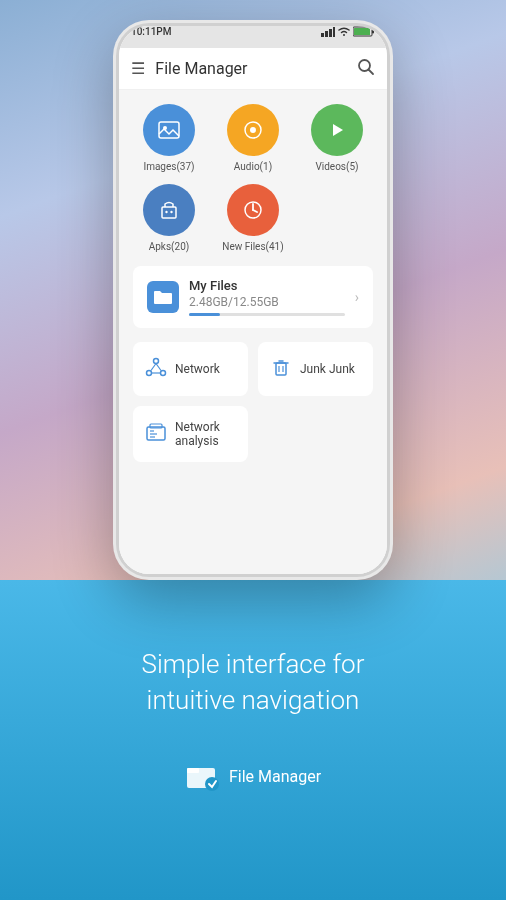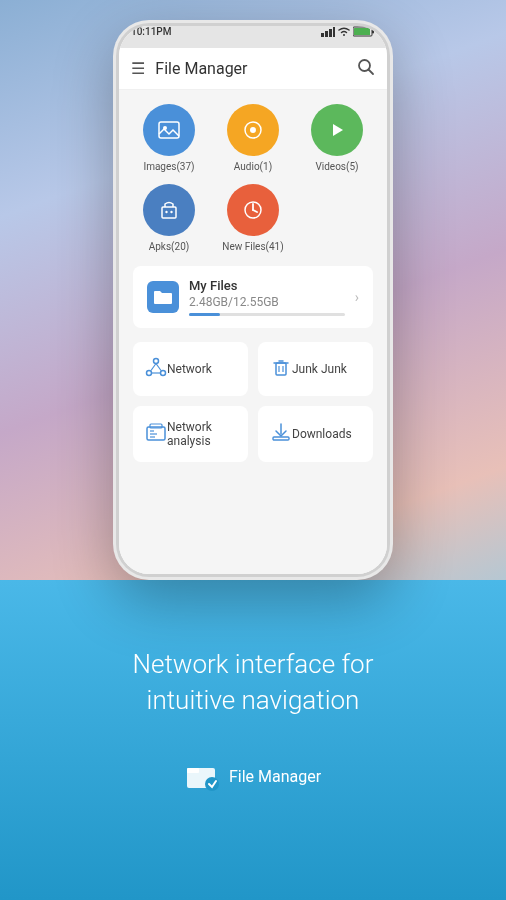--- a/index.html
+++ b/index.html
@@ -262,21 +262,21 @@
       grid-template-columns: 1fr 1fr;
       gap: 10px;
     }
 
     .action-item {
       background: white;
       border-radius: 8px;
       padding: 14px 12px;
       display: flex;
       align-items: center;
-      gap: 0;
+      gap: 8px;
       cursor: pointer;
     }
 
     .action-icon {
       font-size: 18px;
       color: #4a90d9;
     }
 
     .action-label {
       font-size: 12px;
@@ -284,21 +284,21 @@
       font-weight: 400;
     }
   </style>
 </head>
 <body>
 
 <div class="bg"></div>
 
 <div class="bottom-section">
   <div class="tagline">
-    <div>Network interface for</div>
+    <div>Simple interface for</div>
     <div>intuitive navigation</div>
   </div>
   <div class="bottom-logo">
     <svg class="bottom-logo-icon" viewBox="0 0 36 36">
       <rect x="2" y="10" width="28" height="20" rx="2" ry="2" fill="white" opacity="0.9"></rect>
       <rect x="2" y="10" width="12" height="5" rx="1" ry="1" fill="white"></rect>
       <circle cx="27" cy="26" r="7" fill="#2196c8"></circle>
       <path d="M24 26 L27 29 L31 23" stroke="white" stroke-width="2" fill="none" stroke-linecap="round"></path>
     </svg>
     <span class="bottom-logo-text">File Manager</span>
@@ -455,30 +455,20 @@
                   <rect x="2" y="6" width="18" height="13" rx="1.5" fill="none" stroke="#4a90d9" stroke-width="1.5"></rect>
                   <rect x="5" y="3" width="12" height="4" rx="1" fill="none" stroke="#4a90d9" stroke-width="1.2"></rect>
                   <line x1="5" y1="10" x2="9" y2="10" stroke="#4a90d9" stroke-width="1.2"></line>
                   <line x1="5" y1="13" x2="12" y2="13" stroke="#4a90d9" stroke-width="1.2"></line>
                   <line x1="5" y1="16" x2="10" y2="16" stroke="#4a90d9" stroke-width="1.2"></line>
                 </svg>
               </span>
               <span class="action-label">Network analysis</span>
             </div>
 
-            <div class="action-item">
-              <span class="action-icon">
-                <svg width="22" height="22" viewBox="0 0 22 22">
-                  <rect x="3" y="16" width="16" height="3" rx="1" fill="none" stroke="#4a90d9" stroke-width="1.4"></rect>
-                  <line x1="11" y1="3" x2="11" y2="13" stroke="#4a90d9" stroke-width="1.5" stroke-linecap="round"></line>
-                  <polyline points="6,10 11,15 16,10" fill="none" stroke="#4a90d9" stroke-width="1.5" stroke-linecap="round" stroke-linejoin="round"></polyline>
-                </svg>
-              </span>
-              <span class="action-label">Downloads</span>
-            </div>
 
           </div>
         </div>
 
       </div>
     </div>
   </div>
 </div>
 
 </body></html>

